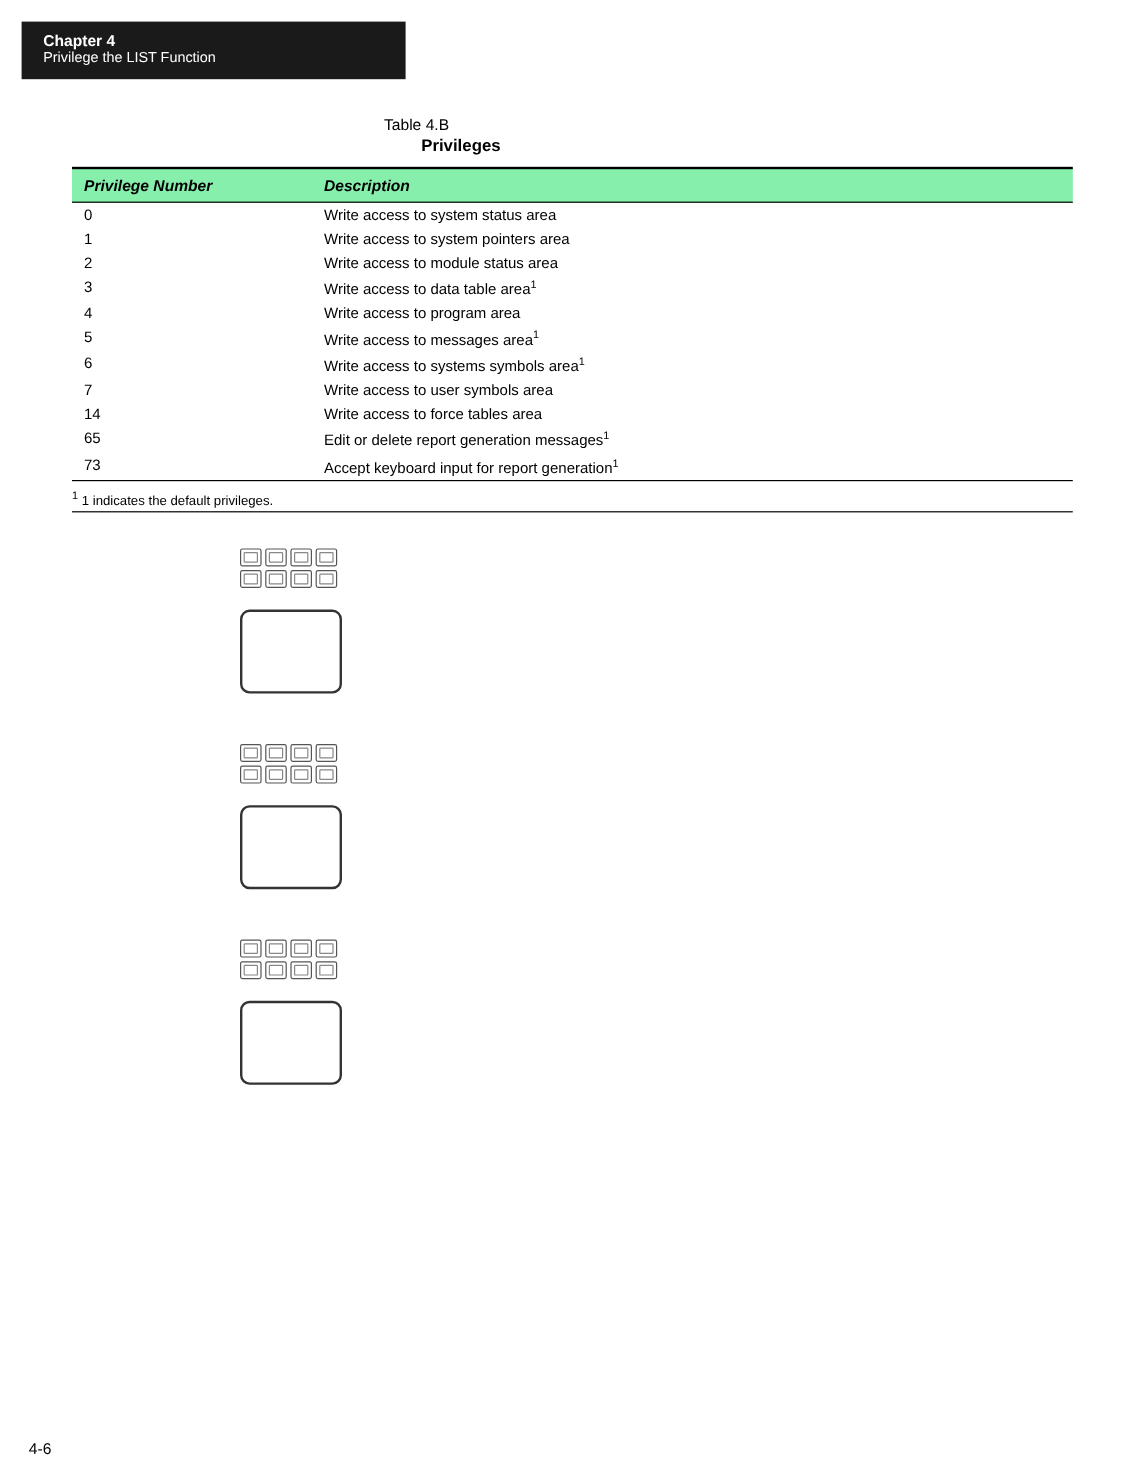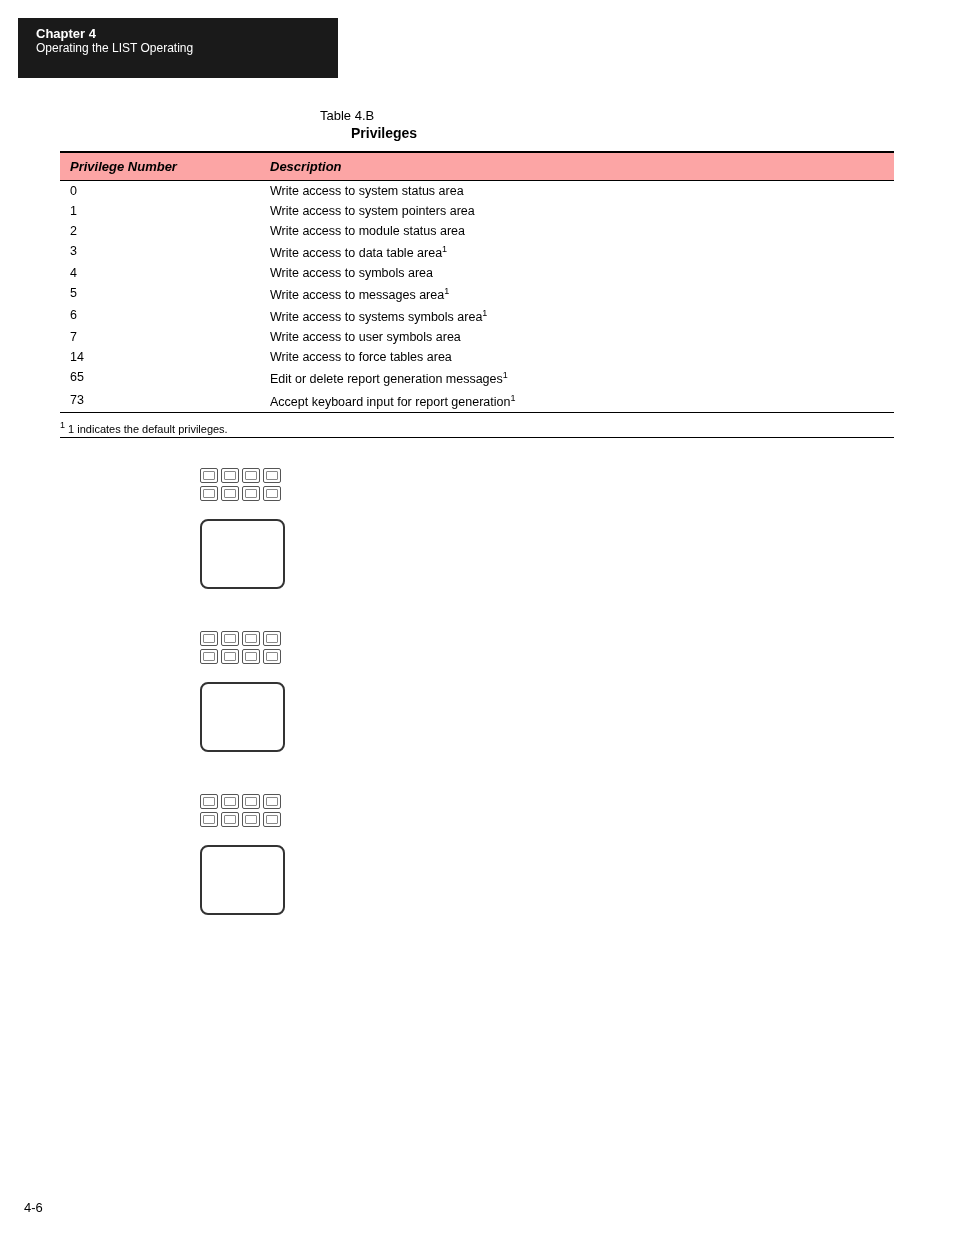--- a/index.html
+++ b/index.html
@@ -10,21 +10,21 @@
       font-family: Arial, Helvetica, sans-serif;
       font-size: 13px;
       color: #000;
       position: relative;
     }
 
     
     .header-bar {
       background: #1a1a1a;
       color: #ffffff;
-      padding: 8px 12px 23px 18px;
+      padding: 8px 12px 11px 18px;
       width: 320px;
       margin: 18px 0 0 18px;
     }
     .header-chapter {
       font-weight: bold;
       font-size: 13px;
     }
     .header-subtitle {
       font-size: 12px;
       font-weight: normal;
@@ -61,21 +61,21 @@
       border-top: 2px solid #000;
       border-bottom: 1.5px solid #000;
     }
 
     .privileges-table th {
       padding: 6px 10px;
       text-align: left;
       font-weight: bold;
       font-style: italic;
       font-size: 13px;
-      background: #fca5a5;
+      background: #86efac;
     }
 
     .privileges-table td {
       padding: 3px 10px;
       vertical-align: top;
     }
 
     .privileges-table tbody tr:last-child {
       border-bottom: 1.5px solid #000;
     }
@@ -151,21 +151,21 @@
       left: 24px;
       font-size: 13px;
       font-weight: normal;
     }
   </style>
 </head>
 <body>
 
 <div class="header-bar">
   <div class="header-chapter">Chapter 4</div>
-  <div class="header-subtitle">Operating the LIST Operating</div>
+  <div class="header-subtitle">Privilege the LIST Function</div>
 </div>
 
 <div class="main-content">
 
   <div class="table-title">Table 4.B</div>
   <div class="table-title-bold">Privileges</div>
 
   <table class="privileges-table">
     <thead>
       <tr>
@@ -185,21 +185,21 @@
         <tr>
           <td class="col-number">2</td>
           <td>Write access to module status area</td>
         </tr>
         <tr>
           <td class="col-number">3</td>
           <td>Write access to data table area<sup>1</sup></td>
         </tr>
         <tr>
           <td class="col-number">4</td>
-          <td>Write access to symbols area</td>
+          <td>Write access to program area</td>
         </tr>
         <tr>
           <td class="col-number">5</td>
           <td>Write access to messages area<sup>1</sup></td>
         </tr>
         <tr>
           <td class="col-number">6</td>
           <td>Write access to systems symbols area<sup>1</sup></td>
         </tr>
         <tr>

